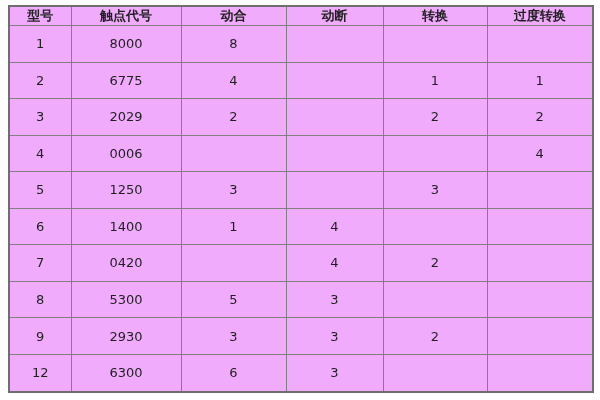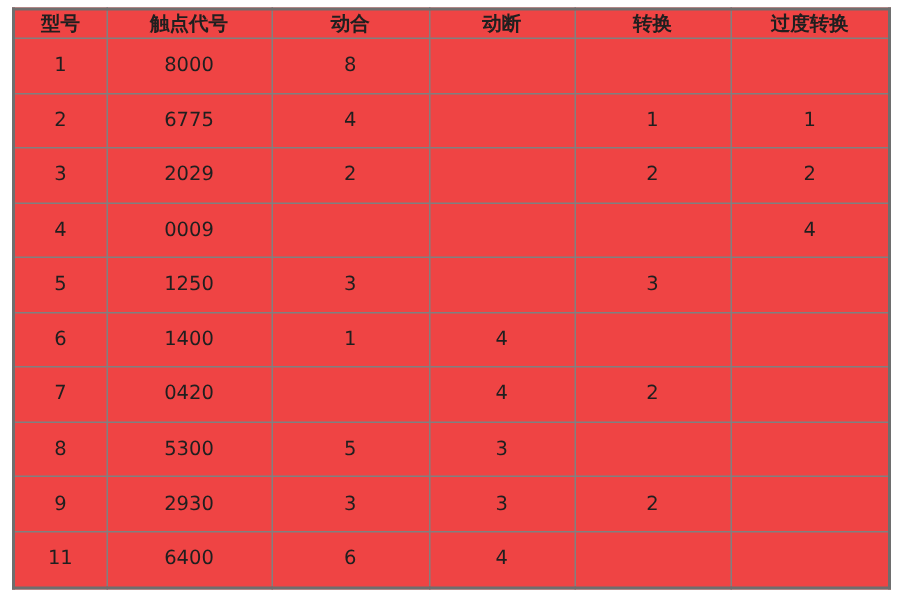--- a/index.html
+++ b/index.html
@@ -15,21 +15,21 @@
     position: absolute;
     left: 8px;
     top: 5px;
   }
   table.spec-table {
     border-collapse: collapse;
     table-layout: fixed;
     width: 584px;
     height: 388px;
     border: 2px solid #6e6e6e;
-    background: #ef4444;
+    background: #f0abfc;
   }
   table.spec-table th,
   table.spec-table td {
     border: 1px solid #808080;
     text-align: center;
     vertical-align: middle;
     font-size: 13px;
     color: #1f1f1f;
     padding: 0 4px;
     overflow: hidden;
@@ -91,21 +91,21 @@
         <tr>
           <td>3</td>
           <td>2029</td>
           <td>2</td>
           <td></td>
           <td>2</td>
           <td>2</td>
         </tr>
         <tr>
           <td>4</td>
-          <td>0009</td>
+          <td>0006</td>
           <td></td>
           <td></td>
           <td></td>
           <td>4</td>
         </tr>
         <tr>
           <td>5</td>
           <td>1250</td>
           <td>3</td>
           <td></td>
@@ -138,22 +138,22 @@
         </tr>
         <tr>
           <td>9</td>
           <td>2930</td>
           <td>3</td>
           <td>3</td>
           <td>2</td>
           <td></td>
         </tr>
         <tr>
-          <td>11</td>
-          <td>6400</td>
+          <td>12</td>
+          <td>6300</td>
           <td>6</td>
-          <td>4</td>
+          <td>3</td>
           <td></td>
           <td></td>
         </tr>
       </tbody>
   </table>
 </div>
 
 </body></html>

